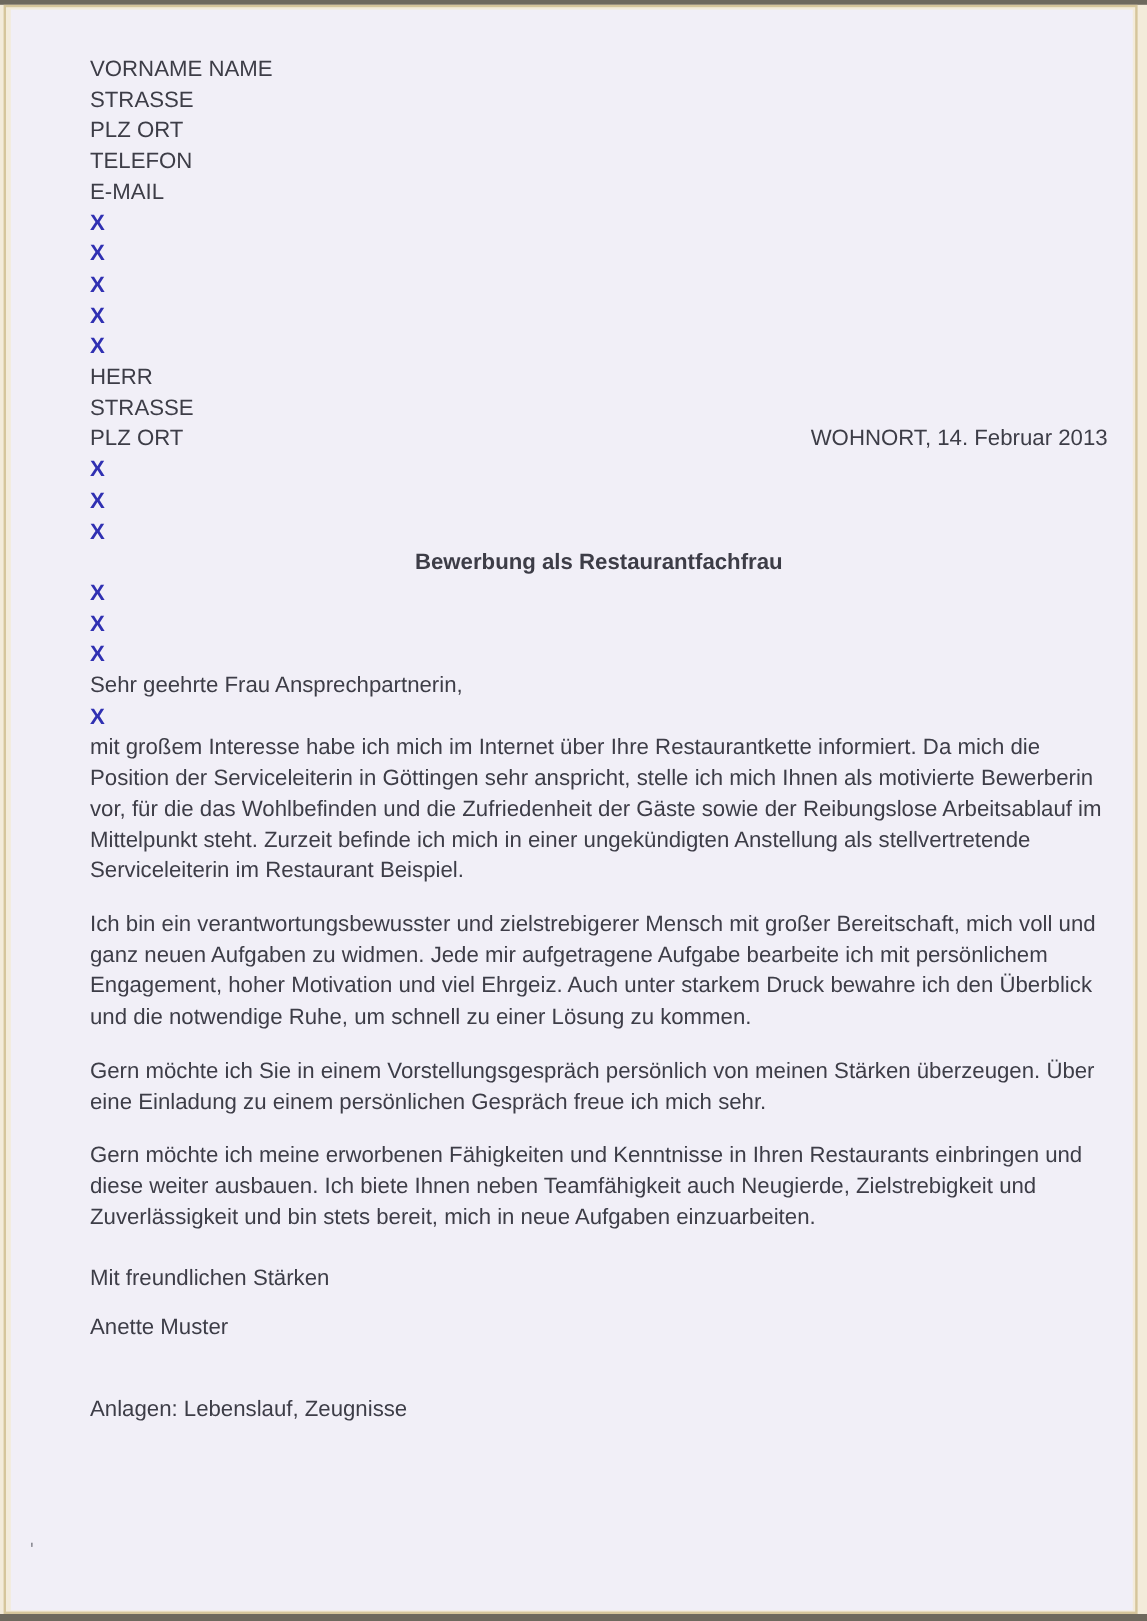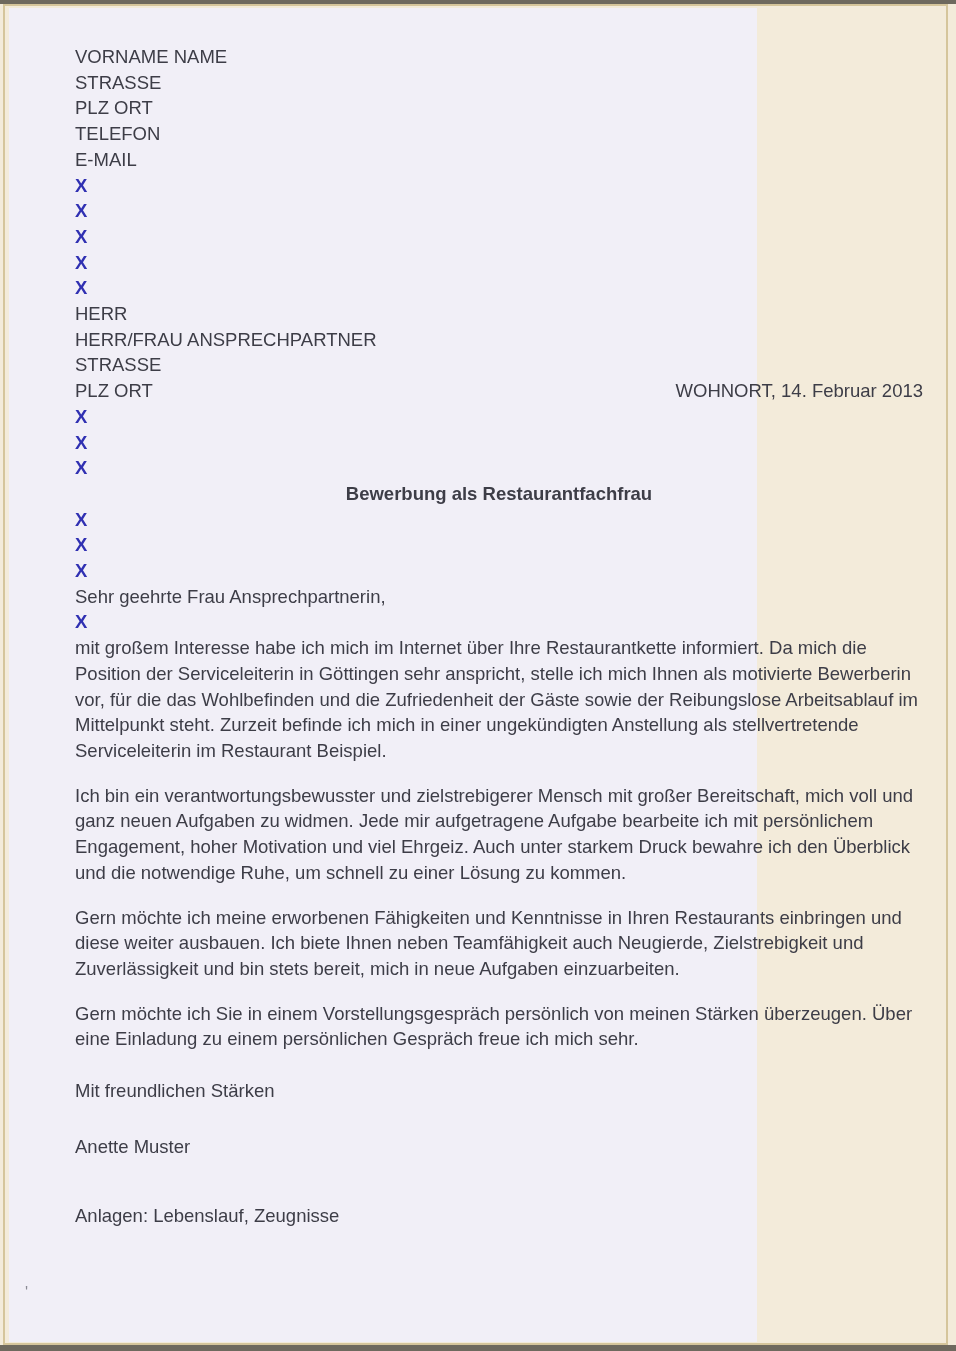--- a/index.html
+++ b/index.html
@@ -18,21 +18,21 @@
   .strip.bottom { bottom: 0; height: 6px; }
   .frame-line {
     position: absolute;
     top: 4px; left: 3px; right: 8px; bottom: 6px;
     border: 2px solid #d5c59b;
     pointer-events: none;
   }
   .page {
     position: absolute;
     top: 8px; left: 9px;
-    width: 748px; height: 1334px;
+    width: 935px; height: 1334px;
     background: #f1eff7;
   }
   .content {
     padding: 36px 20px 0 66px;
     width: 848px;
     color: #3d3d47;
     font-size: 18.5px;
     line-height: 25.7px;
   }
   .line { white-space: pre-wrap; }
@@ -42,21 +42,21 @@
   }
   .row {
     display: flex;
     justify-content: space-between;
     align-items: baseline;
   }
   .subject { font-weight: bold; text-align: center; }
   .para { margin: 0; }
   .para + .para { margin-top: 19px; }
   .closing { margin-top: 25.7px; }
-  .signature { margin-top: 31px; }
+  .signature { margin-top: 15px; }
   .enclosures { margin-top: 43px; }
   .stray-mark {
     position: absolute;
     left: 25px; top: 1284px;
     color: #8a8a93;
     font-size: 16px;
   }
 </style>
 </head>
 <body>
@@ -74,21 +74,20 @@
     <div class="line">TELEFON</div>
     <div class="line">E-MAIL</div>
 
     <div class="line x-line" style="color: rgb(48, 48, 178);">X</div>
     <div class="line x-line" style="color: rgb(48, 48, 178);">X</div>
     <div class="line x-line" style="color: rgb(48, 48, 178);">X</div>
     <div class="line x-line" style="color: rgb(48, 48, 178);">X</div>
     <div class="line x-line" style="color: rgb(48, 48, 178);">X</div>
 
     <div class="line">HERR</div>
-    <div class="line">HERR/FRAU ANSPRECHPARTNER</div>
     <div class="line">STRASSE</div>
 
     <div class="line row">
       <span>PLZ ORT</span>
       <span>WOHNORT, 14. Februar 2013</span>
     </div>
 
     <div class="line x-line" style="color: rgb(48, 48, 178);">X</div>
     <div class="line x-line" style="color: rgb(48, 48, 178);">X</div>
     <div class="line x-line" style="color: rgb(48, 48, 178);">X</div>
@@ -97,22 +96,22 @@
 
     <div class="line x-line" style="color: rgb(48, 48, 178);">X</div>
     <div class="line x-line" style="color: rgb(48, 48, 178);">X</div>
     <div class="line x-line" style="color: rgb(48, 48, 178);">X</div>
 
     <div class="line">Sehr geehrte Frau Ansprechpartnerin,</div>
     <div class="line x-line" style="color: rgb(48, 48, 178);">X</div>
 
     <p class="para">mit großem Interesse habe ich mich im Internet über Ihre Restaurantkette informiert. Da mich die Position der Serviceleiterin in Göttingen sehr anspricht, stelle ich mich Ihnen als motivierte Bewerberin vor, für die das Wohlbefinden und die Zufriedenheit der Gäste sowie der Reibungslose Arbeitsablauf im Mittelpunkt steht. Zurzeit befinde ich mich in einer ungekündigten Anstellung als stellvertretende Serviceleiterin im Restaurant Beispiel.</p>
     <p class="para">Ich bin ein verantwortungsbewusster und zielstrebigerer Mensch mit großer Bereitschaft, mich voll und ganz neuen Aufgaben zu widmen. Jede mir aufgetragene Aufgabe bearbeite ich mit persönlichem Engagement, hoher Motivation und viel Ehrgeiz. Auch unter starkem Druck bewahre ich den Überblick und die notwendige Ruhe, um schnell zu einer Lösung zu kommen.</p>
+    <p class="para">Gern möchte ich Sie in einem Vorstellungsgespräch persönlich von meinen Stärken überzeugen. Über eine Einladung zu einem persönlichen Gespräch freue ich mich sehr.</p>
     <p class="para">Gern möchte ich meine erworbenen Fähigkeiten und Kenntnisse in Ihren Restaurants einbringen und diese weiter ausbauen. Ich biete Ihnen neben Teamfähigkeit auch Neugierde, Zielstrebigkeit und Zuverlässigkeit und bin stets bereit, mich in neue Aufgaben einzuarbeiten.</p>
-    <p class="para">Gern möchte ich Sie in einem Vorstellungsgespräch persönlich von meinen Stärken überzeugen. Über eine Einladung zu einem persönlichen Gespräch freue ich mich sehr.</p>
 
     <div class="line closing">Mit freundlichen Stärken</div>
     <div class="line signature">Anette Muster</div>
     <div class="line enclosures">Anlagen: Lebenslauf, Zeugnisse</div>
 
   </div>
 </div>
 
 <div class="stray-mark">'</div>
 

